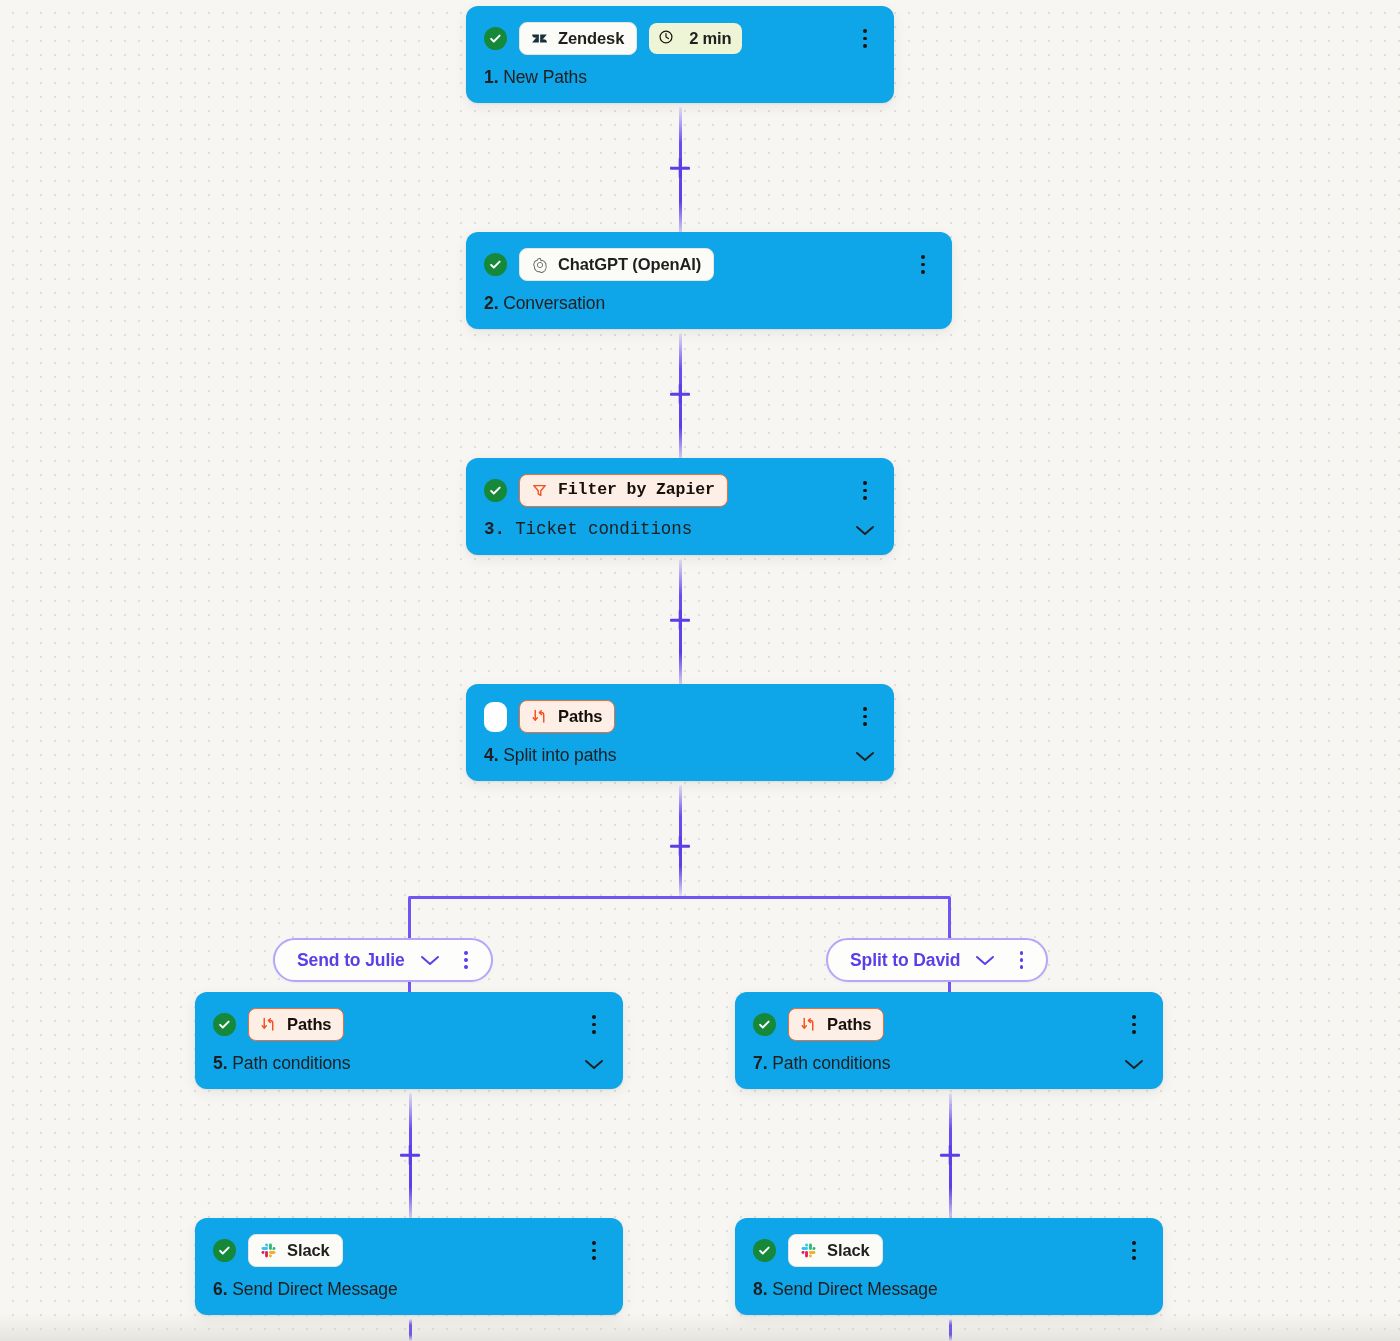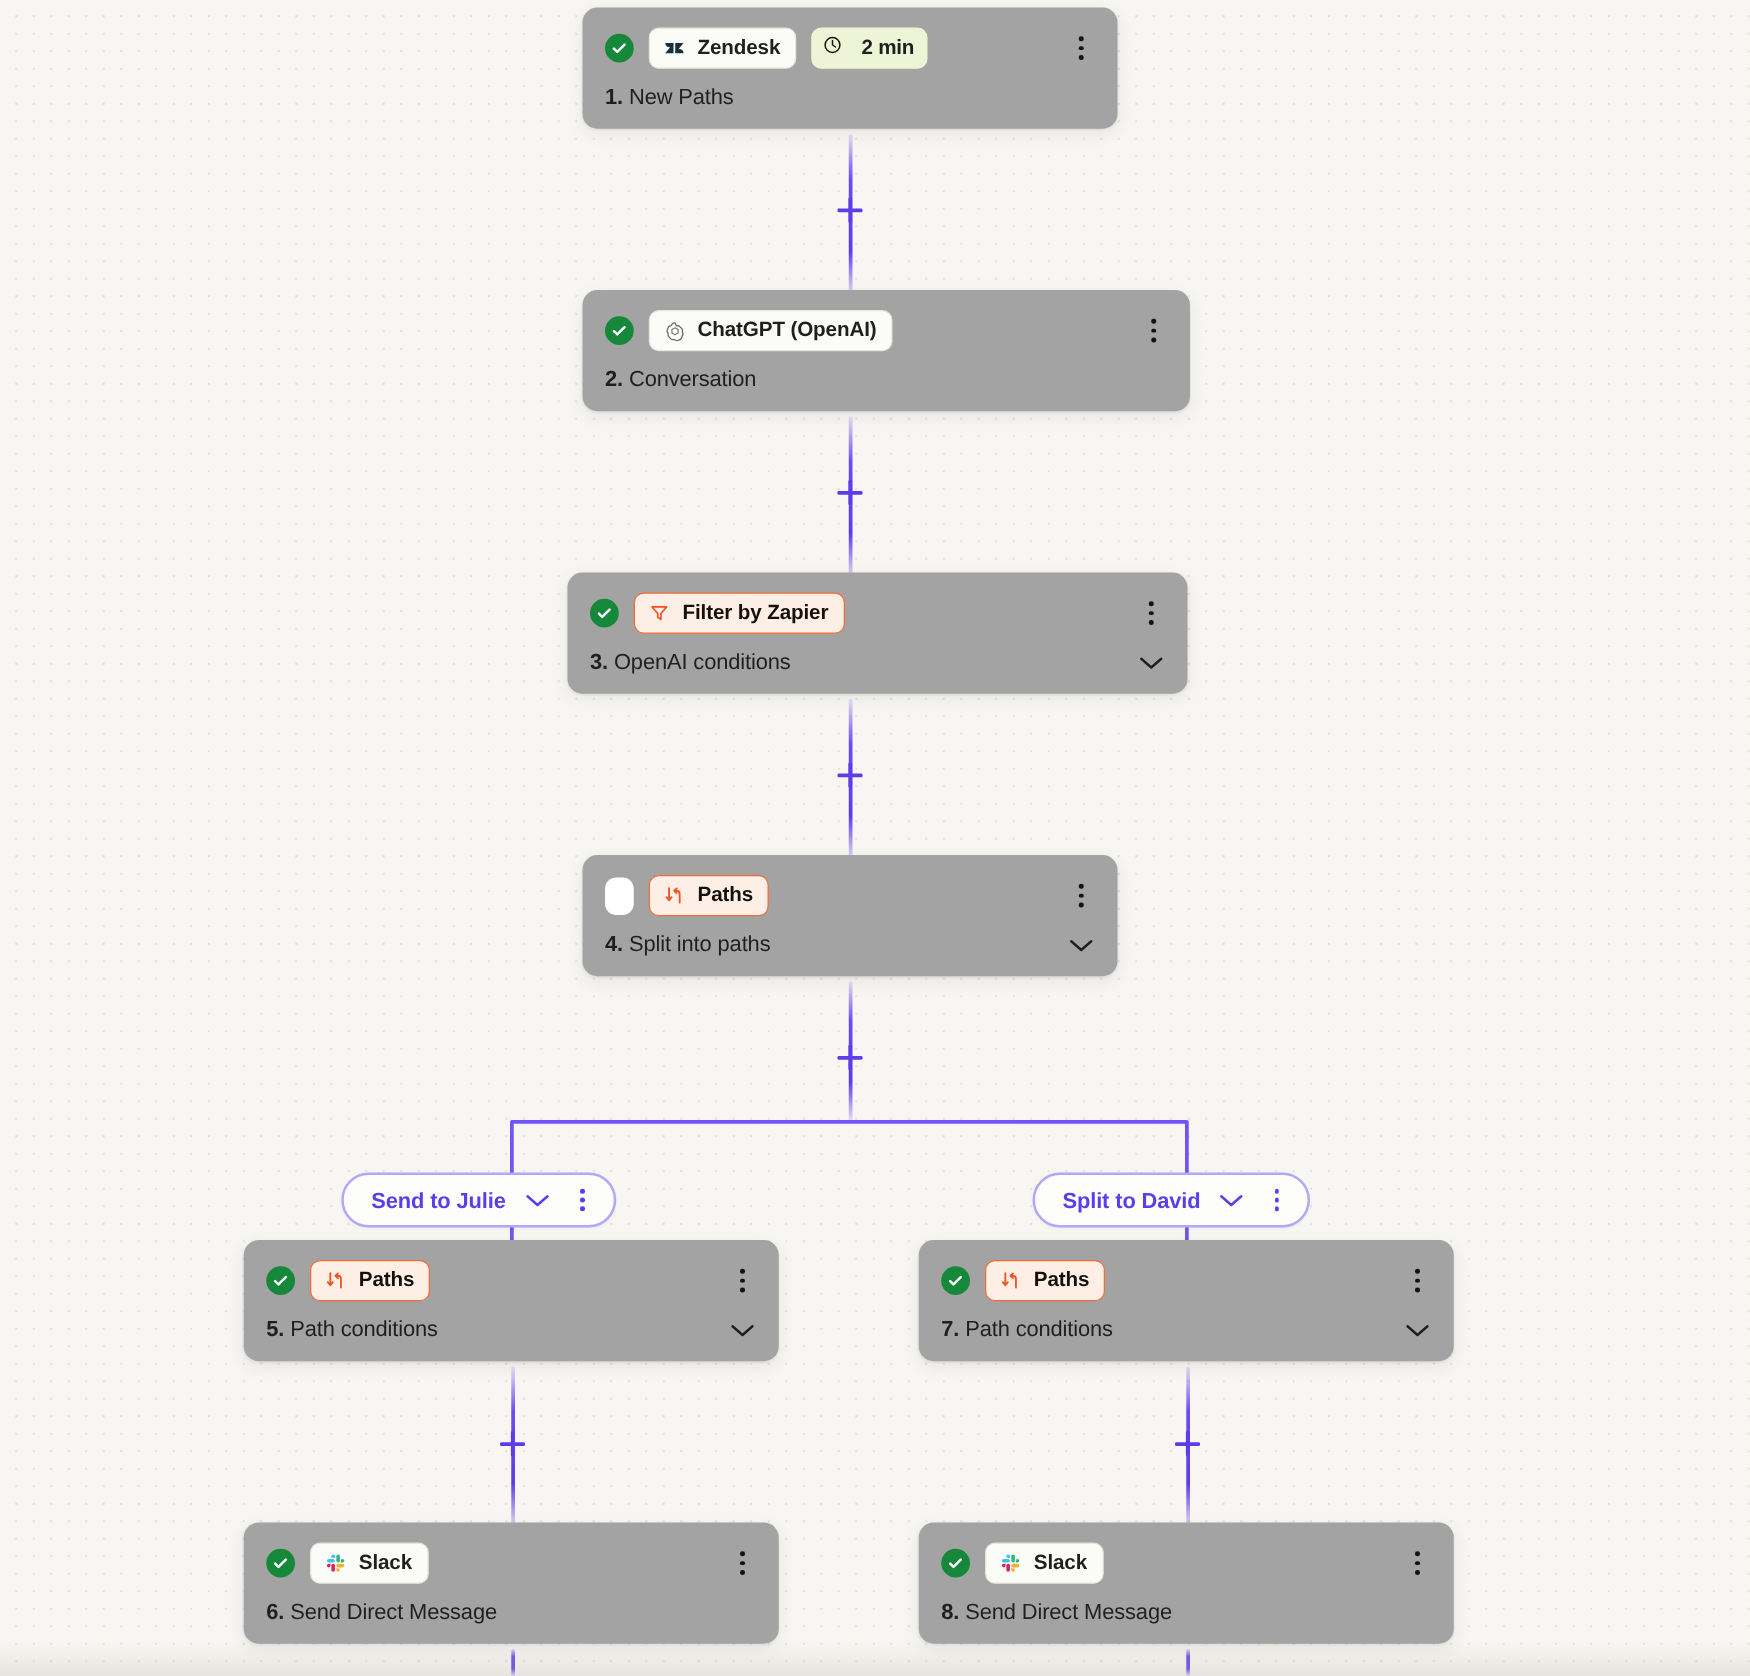--- a/index.html
+++ b/index.html
@@ -80,21 +80,21 @@
     left: 3px;
     height: 2.6px;
     width: 20px;
     transform: translateY(-50%);
   }
 
   
   .step-card {
     position: absolute;
     z-index: 3;
-    background: #a3a3a3;
+    background: #0ea5e9;
     border-radius: 12px;
     box-shadow: 0 1px 2px rgba(30,28,24,0.07),
                 0 4px 14px rgba(30,28,24,0.07);
     padding: 16px 18px 16px 18px;
     cursor: pointer;
   }
   .card-top {
     display: flex;
     align-items: center;
     gap: 12px;
@@ -352,21 +352,21 @@
         </div>
     </div>
     <div class="card-bottom">
       <div class="step-title">
         <b>2.</b>
         <span class="tname">Conversation</span>
       </div>
     </div>
   </div>
 
-  <div class="step-card" style="left:454px; top:458px; width:496px;">
+  <div class="step-card" style="left:466px; top:458px; width:428px;font-family:Liberation Mono, monospace;">
     <div class="card-top">
       <div class="status-check">
         <svg width="13" height="13" viewBox="0 0 16 16">
             <path d="M2.6 8.4l3.3 3.3 7.2-7.2" fill="none" stroke="#fff" stroke-width="2.4" stroke-linecap="round" stroke-linejoin="round"></path>
           </svg>
       </div>
       <div class="app-badge orange">
         <span class="glyph">
           <svg width="17" height="17" viewBox="0 0 20 20">
             <path d="M3.2 4.2h13.6l-5.3 6.1v5.5l-3-1.8v-3.7z" fill="none" stroke="#f3501f" stroke-width="1.6" stroke-linejoin="round"></path>
@@ -376,21 +376,21 @@
       </div>
       <div class="kebab">
           <i></i>
           <i></i>
           <i></i>
         </div>
     </div>
     <div class="card-bottom">
       <div class="step-title">
         <b>3.</b>
-        <span class="tname">OpenAI conditions</span>
+        <span class="tname">Ticket conditions</span>
       </div>
       <span class="chev">
         <svg width="22" height="14" viewBox="0 0 22 14">
             <path d="M3 4l8 7 8-7" fill="none" stroke="#1f1f1f" stroke-width="1.9" stroke-linecap="round" stroke-linejoin="round"></path>
           </svg>
       </span>
     </div>
   </div>
 
   <div class="step-card" style="left:466px; top:684px; width:428px;">

